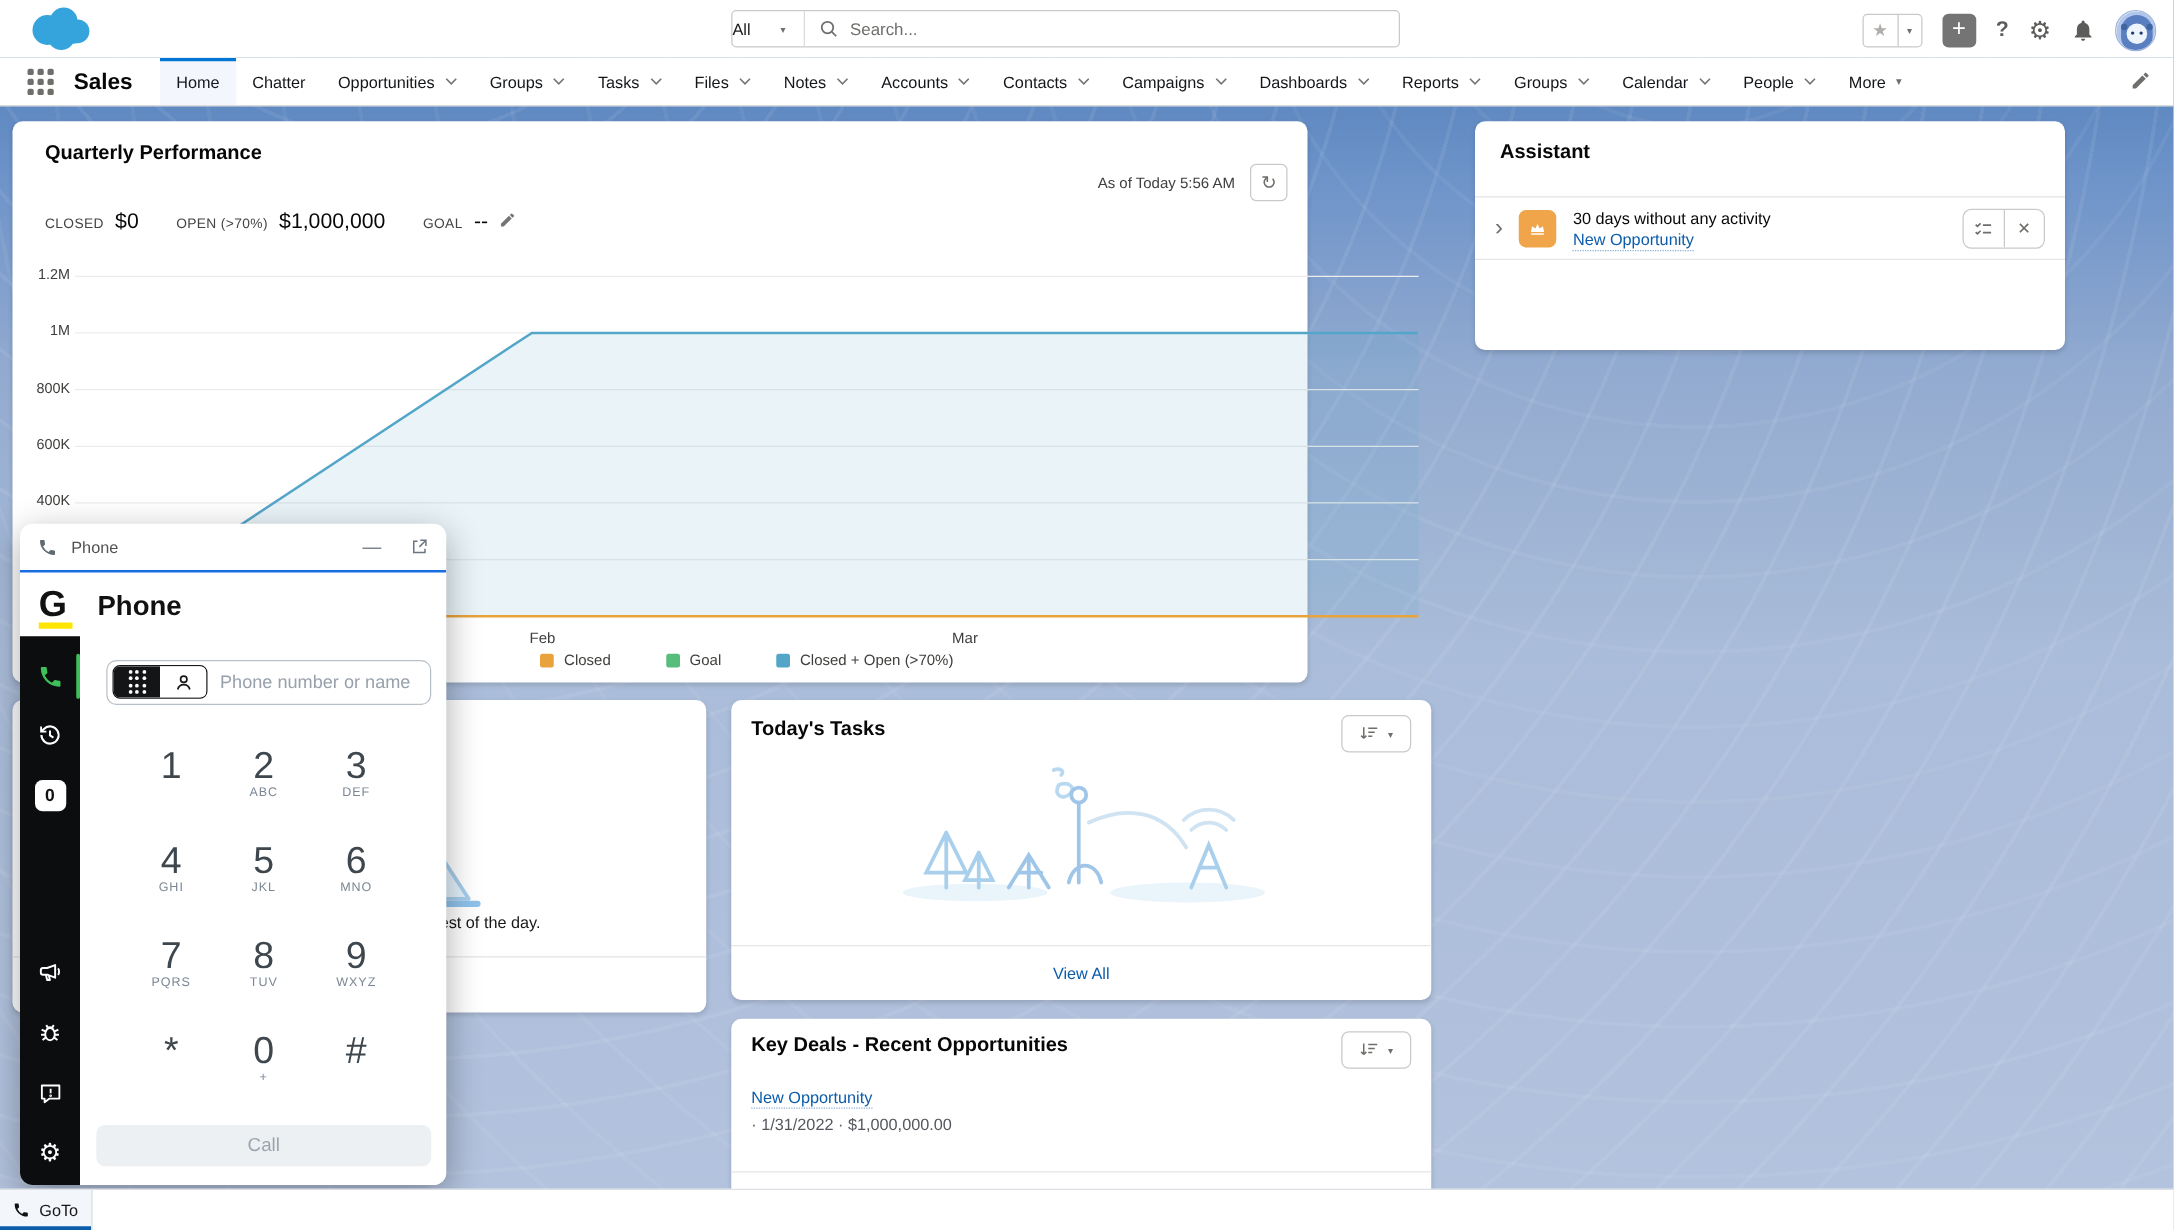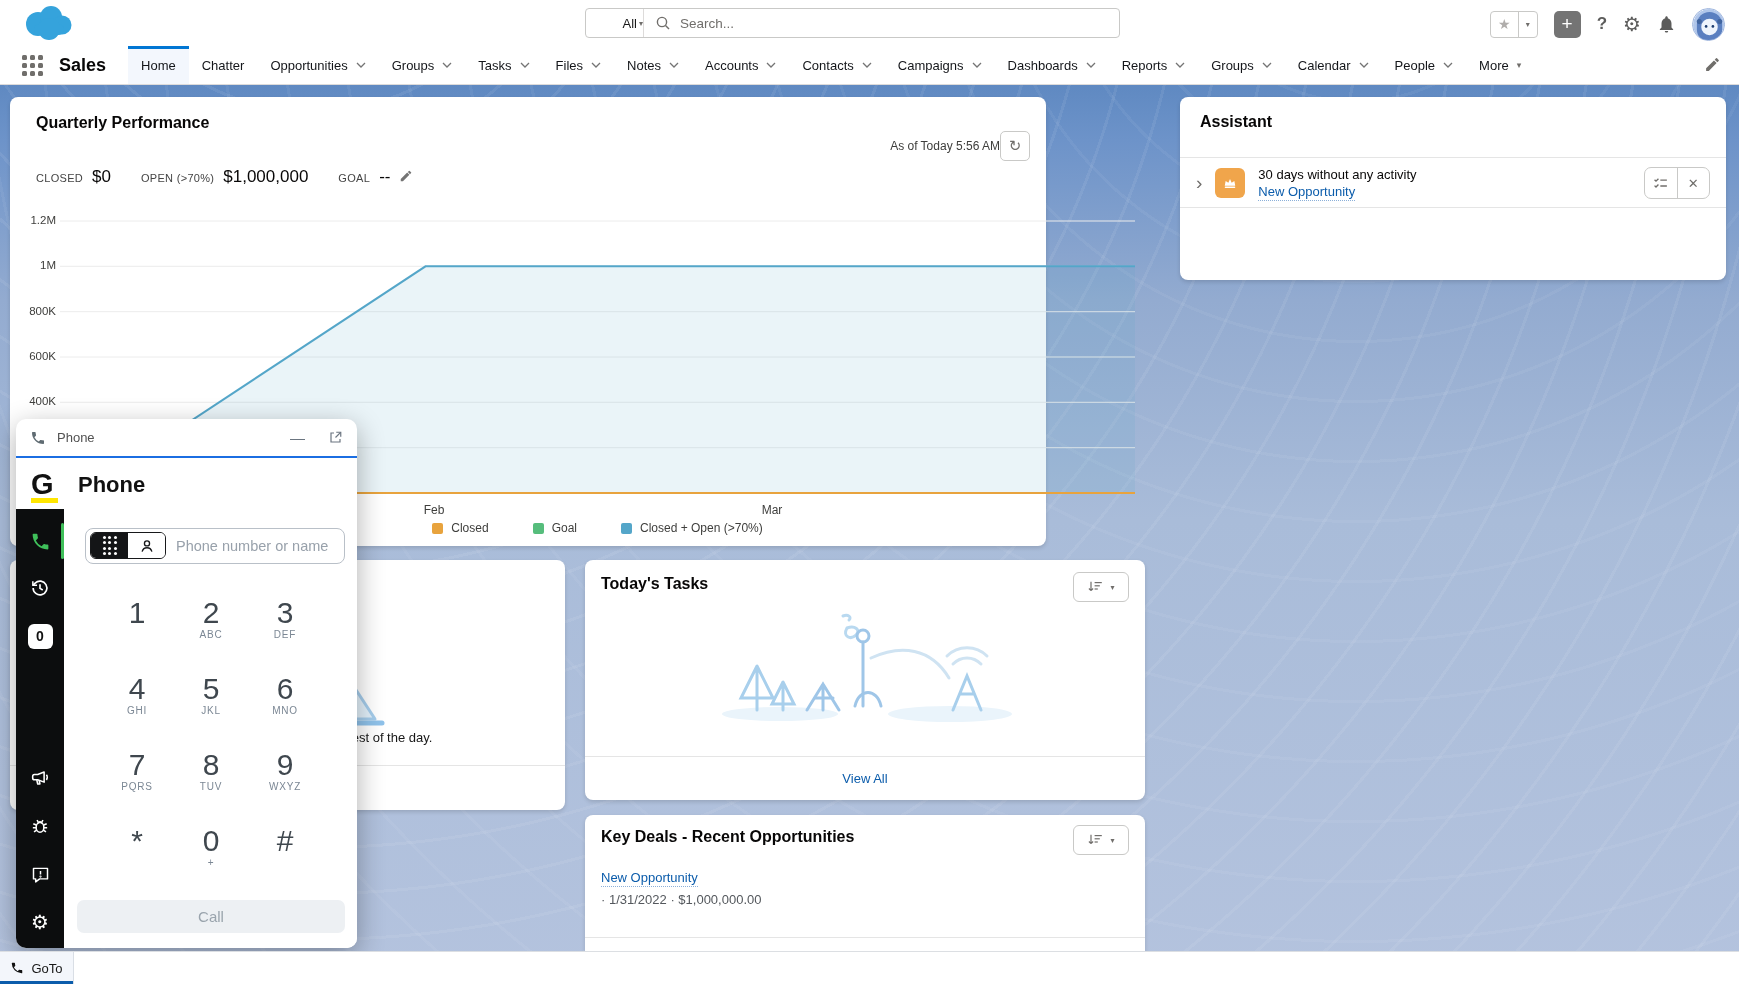--- a/index.html
+++ b/index.html
@@ -11,21 +11,21 @@
     background:
       repeating-radial-gradient(circle at 18% -120px, rgba(255,255,255,.07) 0 3px, transparent 3px 46px),
       repeating-radial-gradient(circle at 78% -80px, rgba(255,255,255,.05) 0 3px, transparent 3px 60px);
   }
 
   
   .topbar { position:absolute; left:0; top:0; width:100%; height:46px; background:#fff; z-index:30; }
   .cloud-logo { position:absolute; left:18px; top:2px; width:58px; height:42px; cursor:pointer; }
   .search-wrap { position:absolute; left:585px; top:8px; width:535px; height:30px; border:1px solid #c9c9c7;
     border-radius:4px; background:#fff; display:flex; align-items:stretch; }
-  .search-scope { width:58px; display:flex; align-items:center; justify-content:flex-end; gap:2px;
+  .search-scope { width:58px; display:flex; align-items:center; justify-content:flex-start; gap:24px;
     border-right:1px solid #dddbda; color:#181818; cursor:pointer; }
   .search-scope .caret { font-size:8px; color:#706e6b; }
   .search-main { flex:1; display:flex; align-items:center; padding-left:12px; gap:10px; }
   .search-main input { border:none; outline:none; flex:1; font-size:13.5px; font-family:inherit; color:#181818; background:transparent; }
   .search-main input::placeholder { color:#706e6b; }
   .top-actions { position:absolute; right:14px; top:8px; height:32px; display:flex; align-items:center; gap:16px; }
   .fav-group { display:flex; height:27px; border:1px solid #c9c9c7; border-radius:4px; overflow:hidden; }
   .fav-star { width:28px; display:flex; align-items:center; justify-content:center; color:#b0adab; font-size:14px;
     border-right:1px solid #c9c9c7; cursor:pointer; }
   .fav-caret { width:18px; display:flex; align-items:center; justify-content:center; font-size:8px; color:#706e6b; cursor:pointer; }
@@ -55,41 +55,41 @@
   .divider { position:absolute; left:0; right:0; height:1px; background:#e5e5e5; }
   .action-btn { position:absolute; width:56px; height:30px; border:1px solid #c9c9c7; border-radius:6px; background:#fff;
     display:flex; align-items:center; justify-content:center; gap:7px; cursor:pointer; }
   .action-btn .caret { font-size:8px; color:#706e6b; }
   .sf-link { color:#0b5cab; cursor:pointer; text-decoration:none; }
   .dotted { border-bottom:1px dotted #8cb0d9; padding-bottom:1px; }
 
   
   #qp-card { left:10px; top:97px; width:1036px; height:449px; }
   #qp-title { position:absolute; left:26px; top:17px; }
-  .asof-row { position:absolute; right:16px; top:34px; display:flex; align-items:center; gap:0; }
+  .asof-row { position:absolute; right:16px; top:34px; display:flex; align-items:center; gap:12px; }
   .asof-text { font-size:12px; color:#3e3e3c; }
   .refresh-btn { width:30px; height:30px; border:1px solid #c9c9c7; border-radius:5px; background:#fff; color:#706e6b;
     font-size:15px; display:flex; align-items:center; justify-content:center; cursor:pointer; font-family:"DejaVu Sans",sans-serif; }
   .stats-row { position:absolute; left:26px; top:70px; display:flex; align-items:baseline; gap:30px; }
   .stat { display:flex; align-items:baseline; gap:9px; }
   .stat-label { font-size:11px; color:#444; letter-spacing:.3px; }
   .stat-value { font-size:17px; color:#080707; }
   .goal-pencil { cursor:pointer; position:relative; top:1px; }
   .chart-wrap { position:absolute; left:50px; top:112px; width:1075px; height:320px; }
   #perf-chart { width:1075px; height:292px; display:block; }
   .ytick { position:absolute; left:-48px; width:44px; text-align:right; font-size:11.5px; color:#3e3e3c; }
   .yt-0{top:5px} .yt-1{top:50px} .yt-2{top:96px} .yt-3{top:141px} .yt-4{top:186px}
   .xtick { position:absolute; top:294px; transform:translateX(-50%); font-size:12px; color:#3e3e3c; }
   .xt-0{left:374px} .xt-1{left:712px}
   .legend { position:absolute; left:50px; top:424px; width:1075px; display:flex; justify-content:center; gap:44px; }
   .legend-item { display:flex; align-items:center; gap:8px; font-size:12px; color:#3e3e3c; }
   .swatch { width:11px; height:11px; border-radius:2px; }
 
   
-  #assistant-card { left:1180px; top:97px; width:546px; height:183px; }
+  #assistant-card { left:1180px; top:97px; width:472px; height:183px; }
   #assistant-title { position:absolute; left:20px; top:16px; }
   #assistant-div1 { top:60px; } #assistant-div2 { top:110px; }
   .assist-row { position:absolute; left:0; top:61px; right:0; height:49px; display:flex; align-items:center; padding:0 16px; gap:13px; }
   .assist-chevron { font-size:19px; color:#706e6b; cursor:pointer; line-height:1; }
   .assist-icon { width:30px; height:30px; border-radius:6px; display:flex; align-items:center; justify-content:center; flex:0 0 auto; }
   .assist-text { font-size:13px; color:#080707; line-height:18px; }
   .assist-btns { position:absolute; right:16px; top:70px; height:32px; width:66px; border:1px solid #c9c9c7; border-radius:7px;
     display:flex; overflow:hidden; background:#fff; }
   .assist-btns > div { flex:1; display:flex; align-items:center; justify-content:center; cursor:pointer; color:#706e6b; }
   .assist-btns > div:first-child { border-right:1px solid #c9c9c7; }

